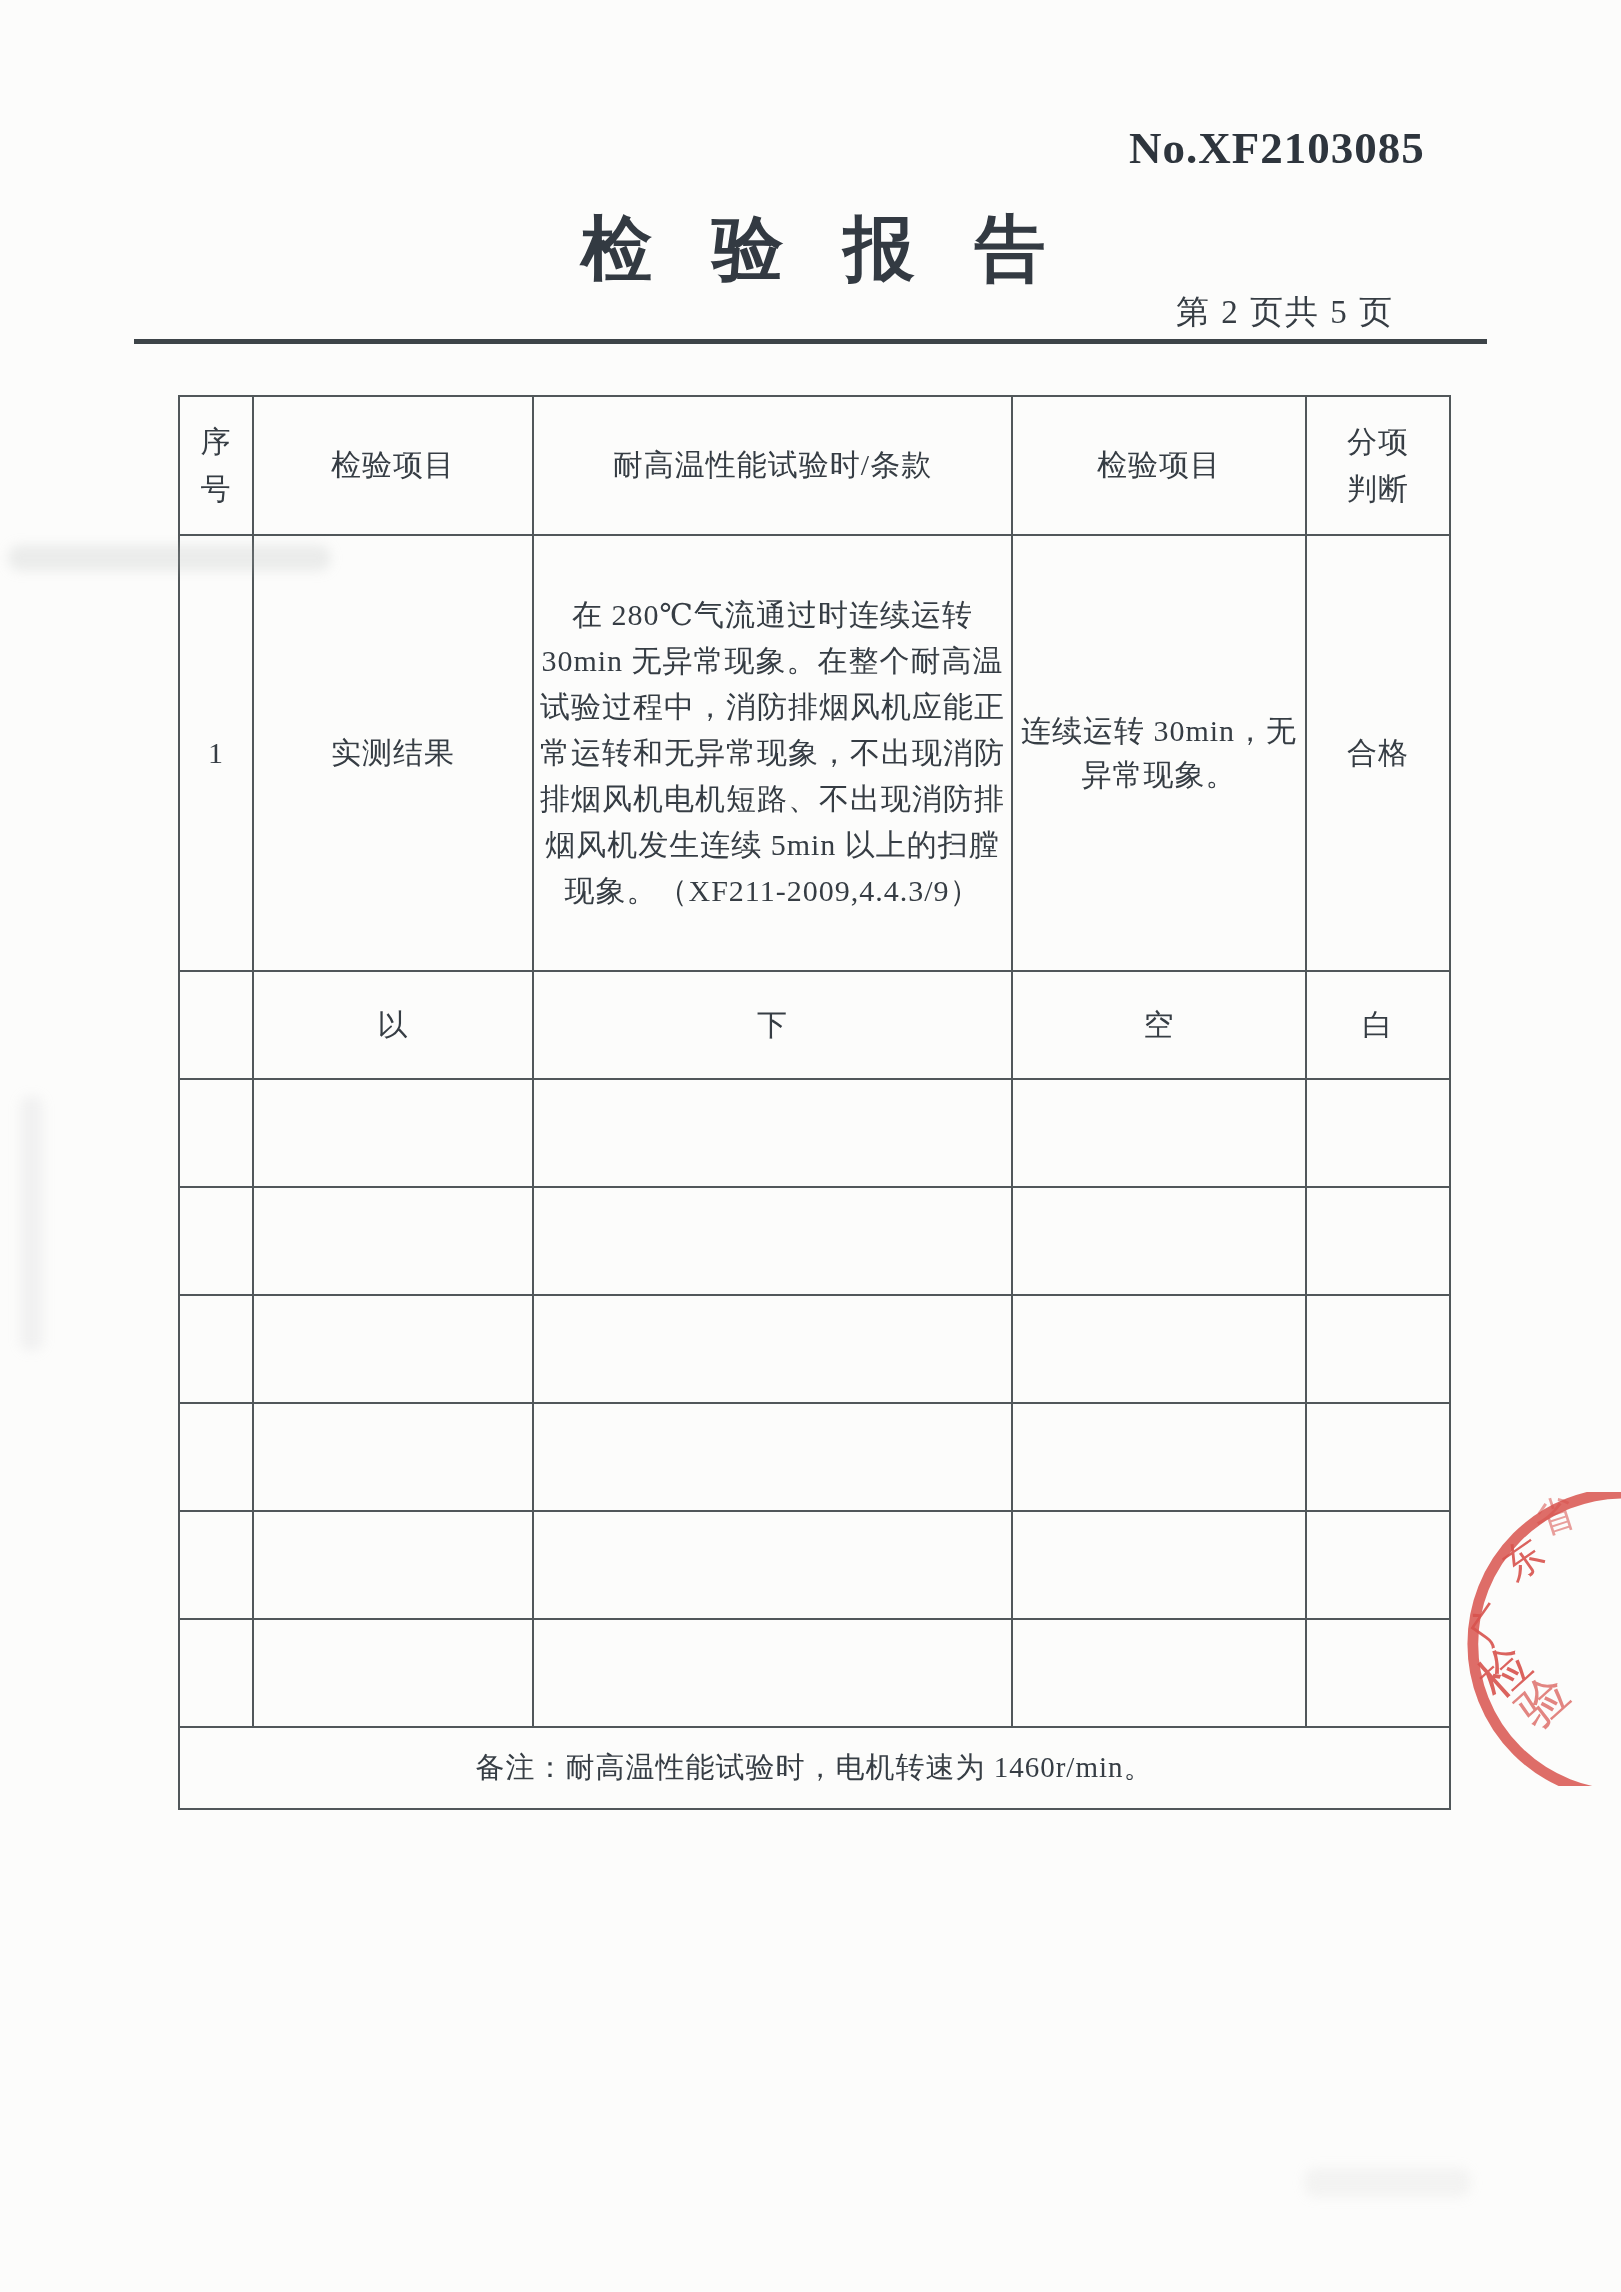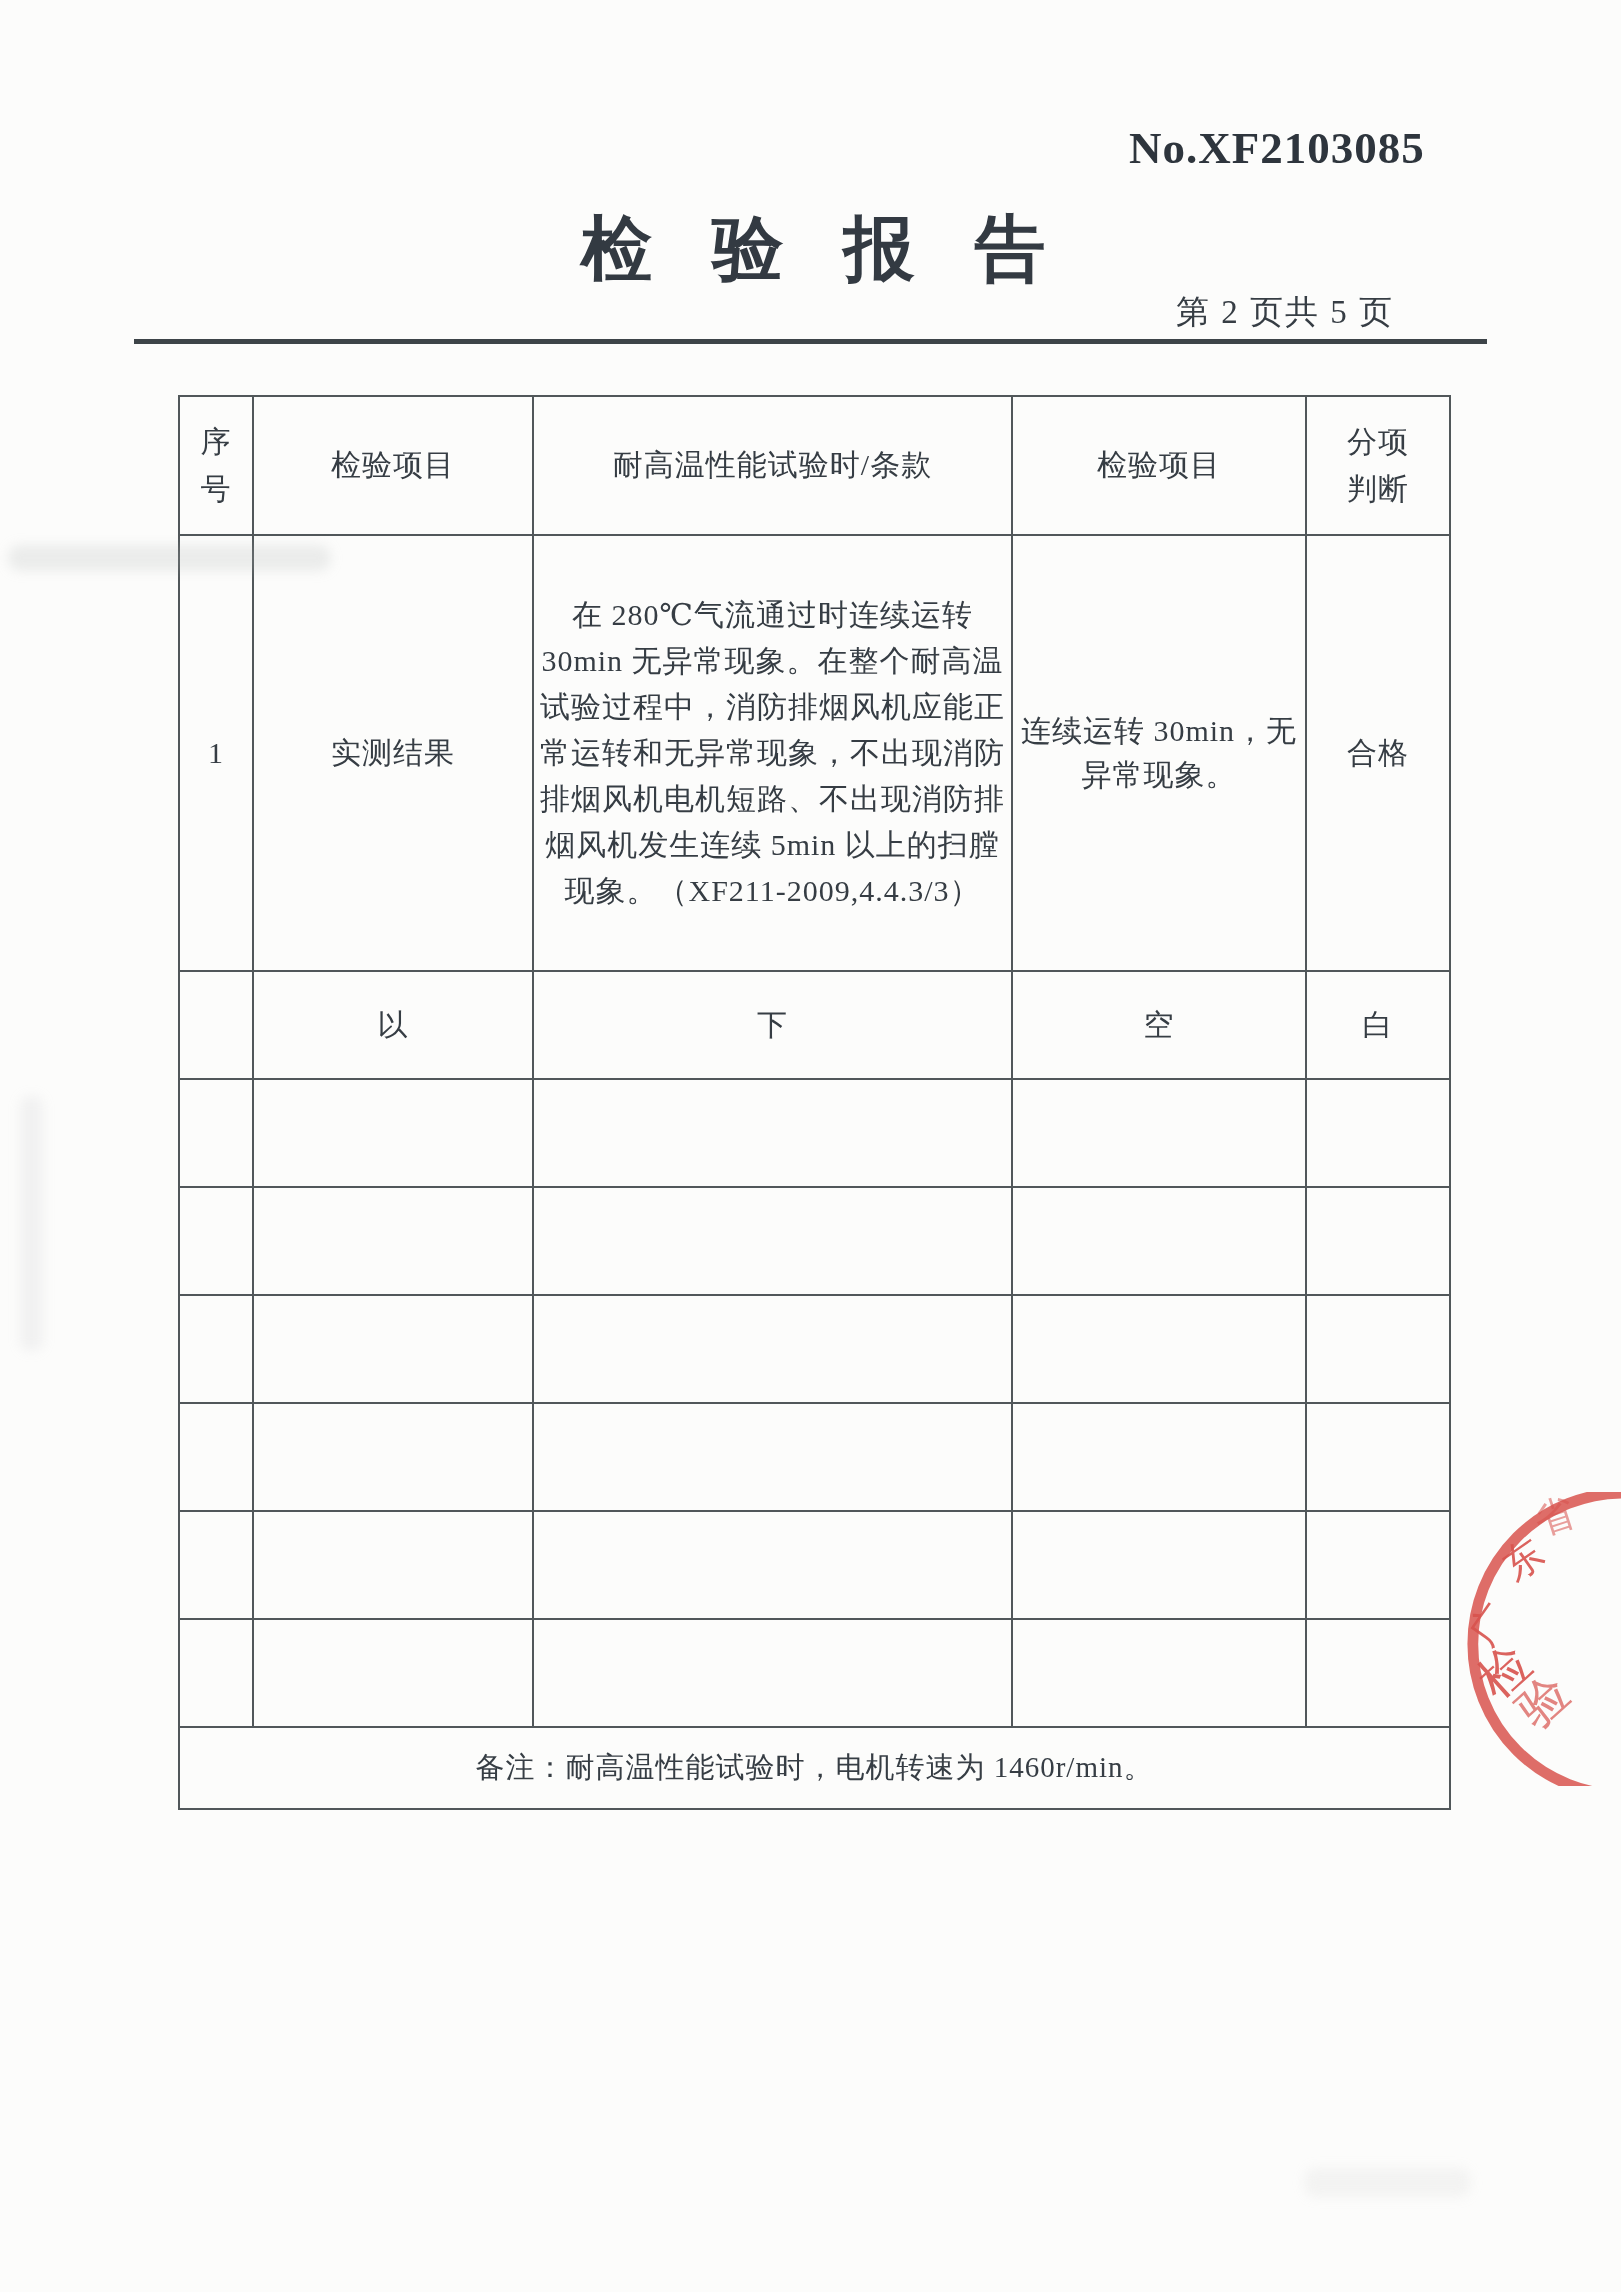--- a/index.html
+++ b/index.html
@@ -100,21 +100,21 @@
         <th>检验项目</th>
         <th>耐高温性能试验时/条款</th>
         <th>检验项目</th>
         <th class="wrap">分项
 判断</th>
       </tr>
 
       <tr class="main">
         <td>1</td>
         <td>实测结果</td>
-        <td class="req">在 280℃气流通过时连续运转 30min 无异常现象。在整个耐高温试验过程中，消防排烟风机应能正常运转和无异常现象，不出现消防排烟风机电机短路、不出现消防排烟风机发生连续 5min 以上的扫膛现象。（XF211-2009,4.4.3/3）</td>
+        <td class="req">在 280℃气流通过时连续运转 30min 无异常现象。在整个耐高温试验过程中，消防排烟风机应能正常运转和无异常现象，不出现消防排烟风机电机短路、不出现消防排烟风机发生连续 5min 以上的扫膛现象。（XF211-2009,4.4.3/9）</td>
         <td class="res">连续运转 30min，无异常现象。</td>
         <td>合格</td>
       </tr>
 
       <tr class="spacer">
         <td></td>
         <td>以</td>
         <td>下</td>
         <td>空</td>
         <td>白</td>

